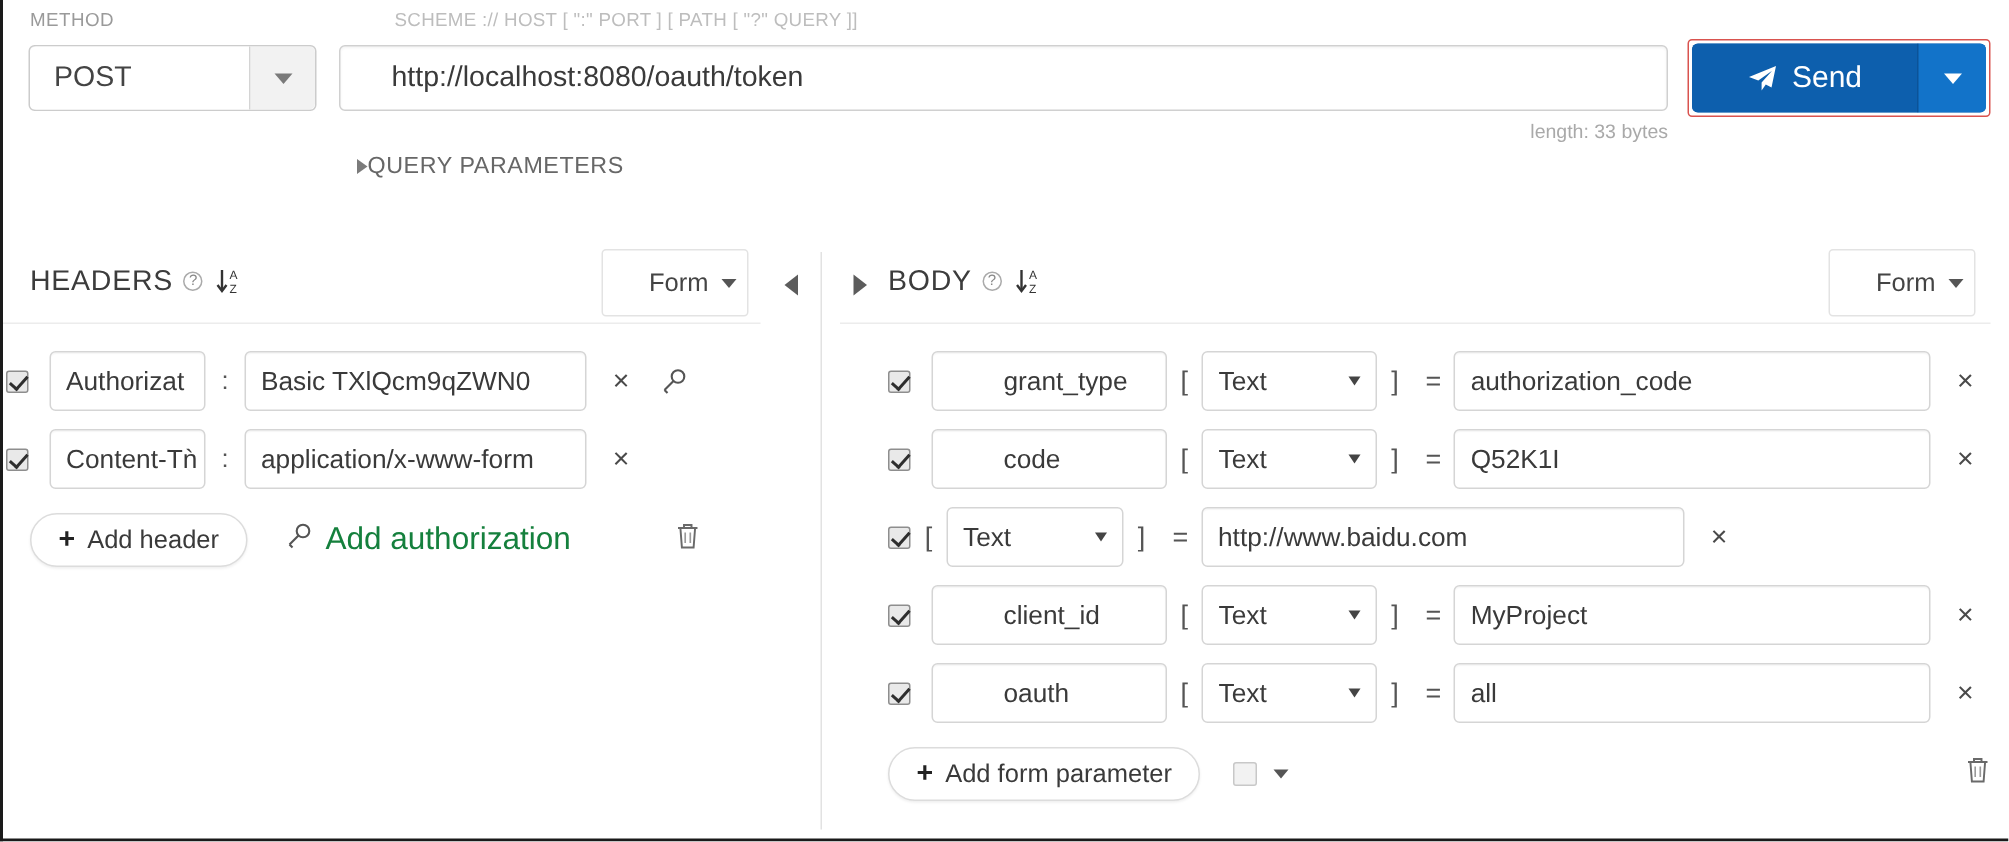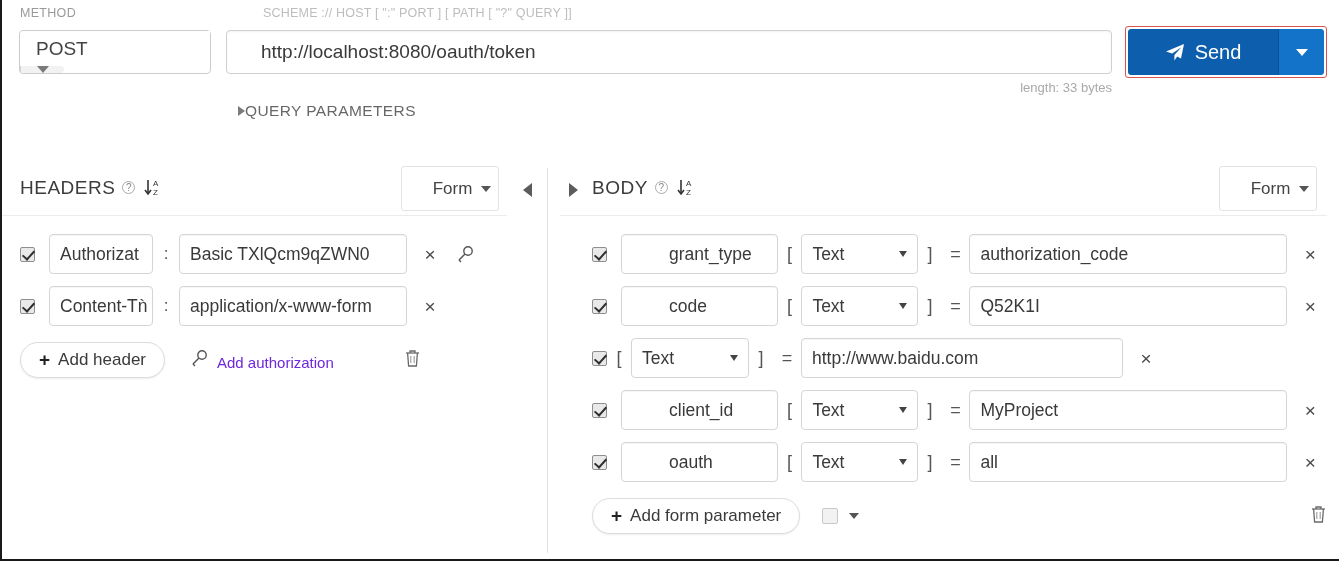--- a/index.html
+++ b/index.html
@@ -32,21 +32,20 @@
     font-size: 12.5px; color: #bdbdbd; letter-spacing: .2px;
   }
 
   .method-box {
     position: absolute; left: 17px; top: 30px;
     width: 192px; height: 44px;
     display: flex; align-items: stretch;
     border: 1px solid #ccc; border-radius: 4px;
     background: #fff;
     box-shadow: 0 1px 1px rgba(0,0,0,.04) inset;
-    flex-direction: column;
   }
   .method-value {
     flex: 1; display: flex; align-items: center;
     padding-left: 16px; font-size: 19px; color: #444;
     background: #fff; border-radius: 4px 0 0 4px;
   }
   .method-caret {
     width: 44px; border-left: 1px solid #d4d4d4;
     background: #f2f2f2; border-radius: 0 4px 4px 0;
     display: flex; align-items: center; justify-content: center;
@@ -185,21 +184,21 @@
     border-left: 5px solid transparent;
     border-right: 5px solid transparent;
     border-top: 6px solid #555;
   }
 
   
   .rows { padding-top: 12px; }
   .row {
     display: flex; align-items: center;
     height: 52px;
-    padding-left: 18px;
+    padding-left: 2px;
   }
   .pane-right .row { padding-left: 32px; }
 
   .cb {
     width: 15px; height: 15px; flex: 0 0 15px;
     border: 1px solid #8e8e8e; border-radius: 2px;
     background: #e9e9e9;
     position: relative;
   }
   .cb.checked::after {
@@ -260,22 +259,22 @@
   .pill {
     display: flex; align-items: center; gap: 8px;
     height: 36px; padding: 0 18px;
     border: 1px solid #dcdcdc; border-radius: 18px;
     background: #fff; font-size: 17px; color: #3a3a3a;
     box-shadow: 0 1px 2px rgba(0,0,0,.07);
     cursor: pointer;
   }
   .pill .plus { font-size: 19px; font-weight: bold; color: #222; }
   .add-auth {
-    display: flex; align-items: flex-end; gap: 9px;
-    margin-left: 24px; font-size: 15px; color: #6d28d9; cursor: pointer;
+    display: flex; align-items: flex-start; gap: 9px;
+    margin-left: 24px; font-size: 21px; color: #15803d; cursor: pointer;
   }
   .enc-label {
     display: flex; align-items: center; gap: 11px;
     margin-left: 22px; font-size: 17px; color: #3a3a3a;
   }
   .trash { margin-left: auto; color: #6a6a6a; }
   .pane-left .trash { margin-left: 70px; }
   svg { overflow: visible; }
 </style>
 </head>

